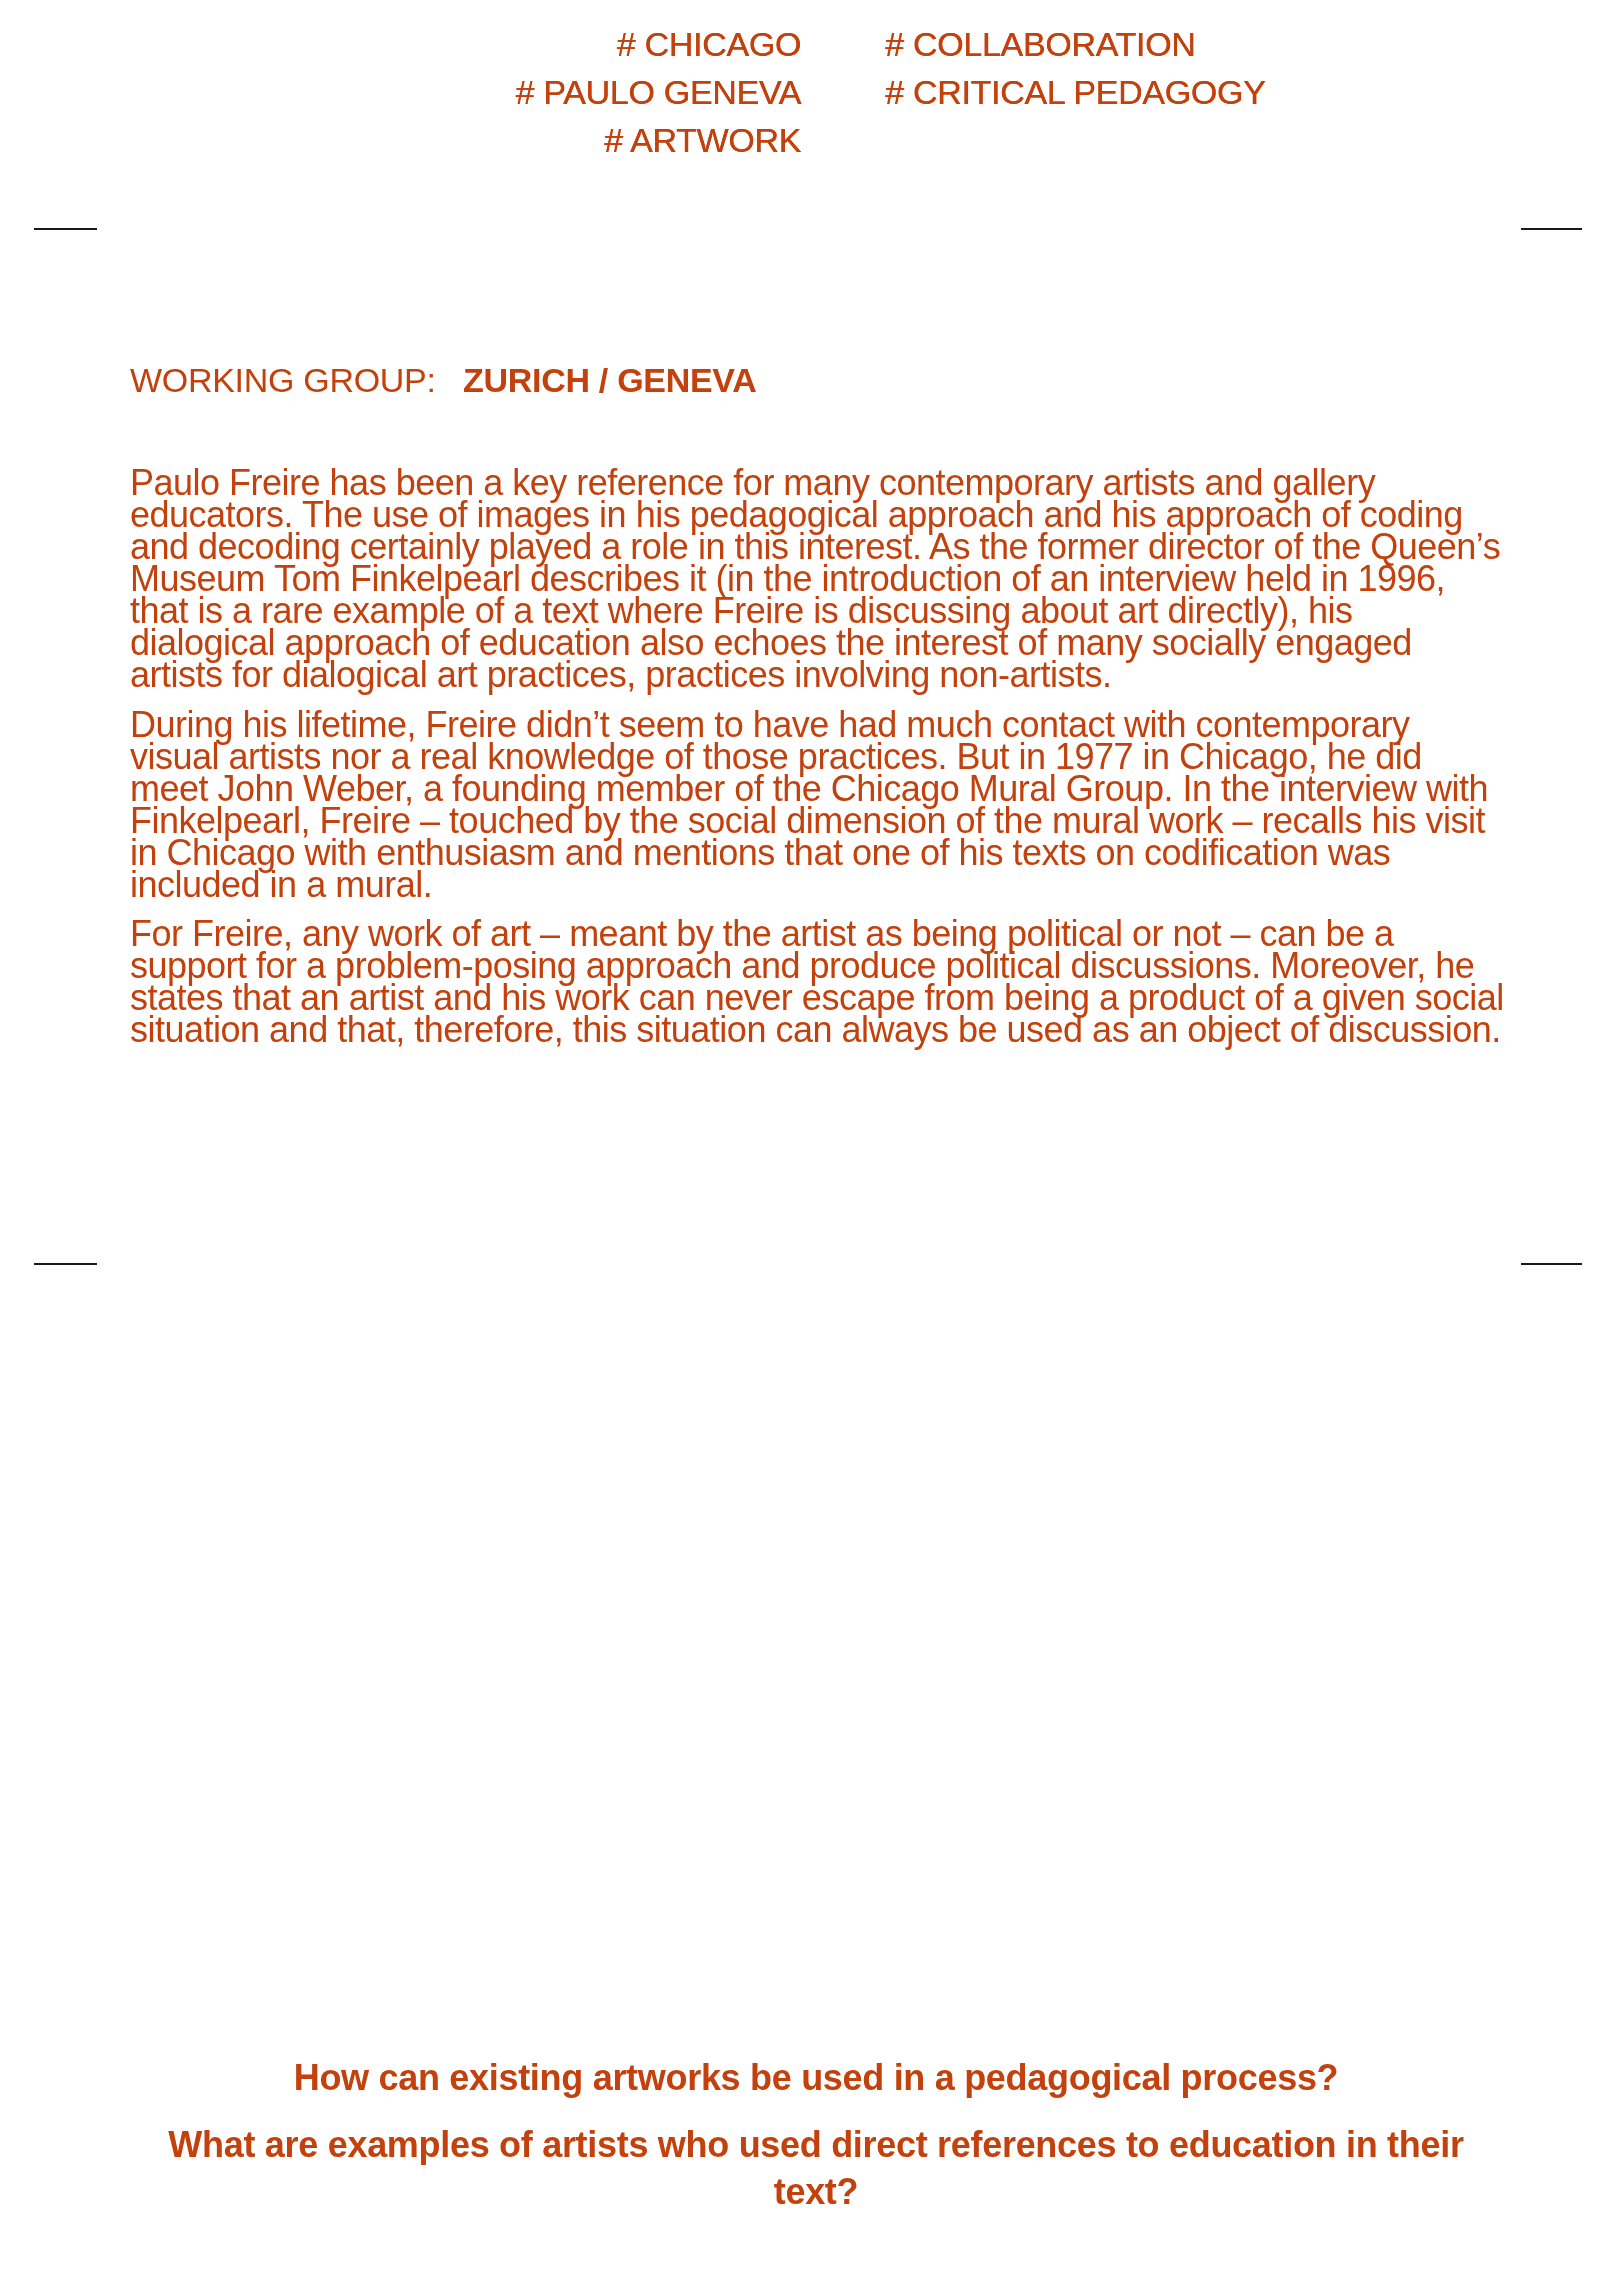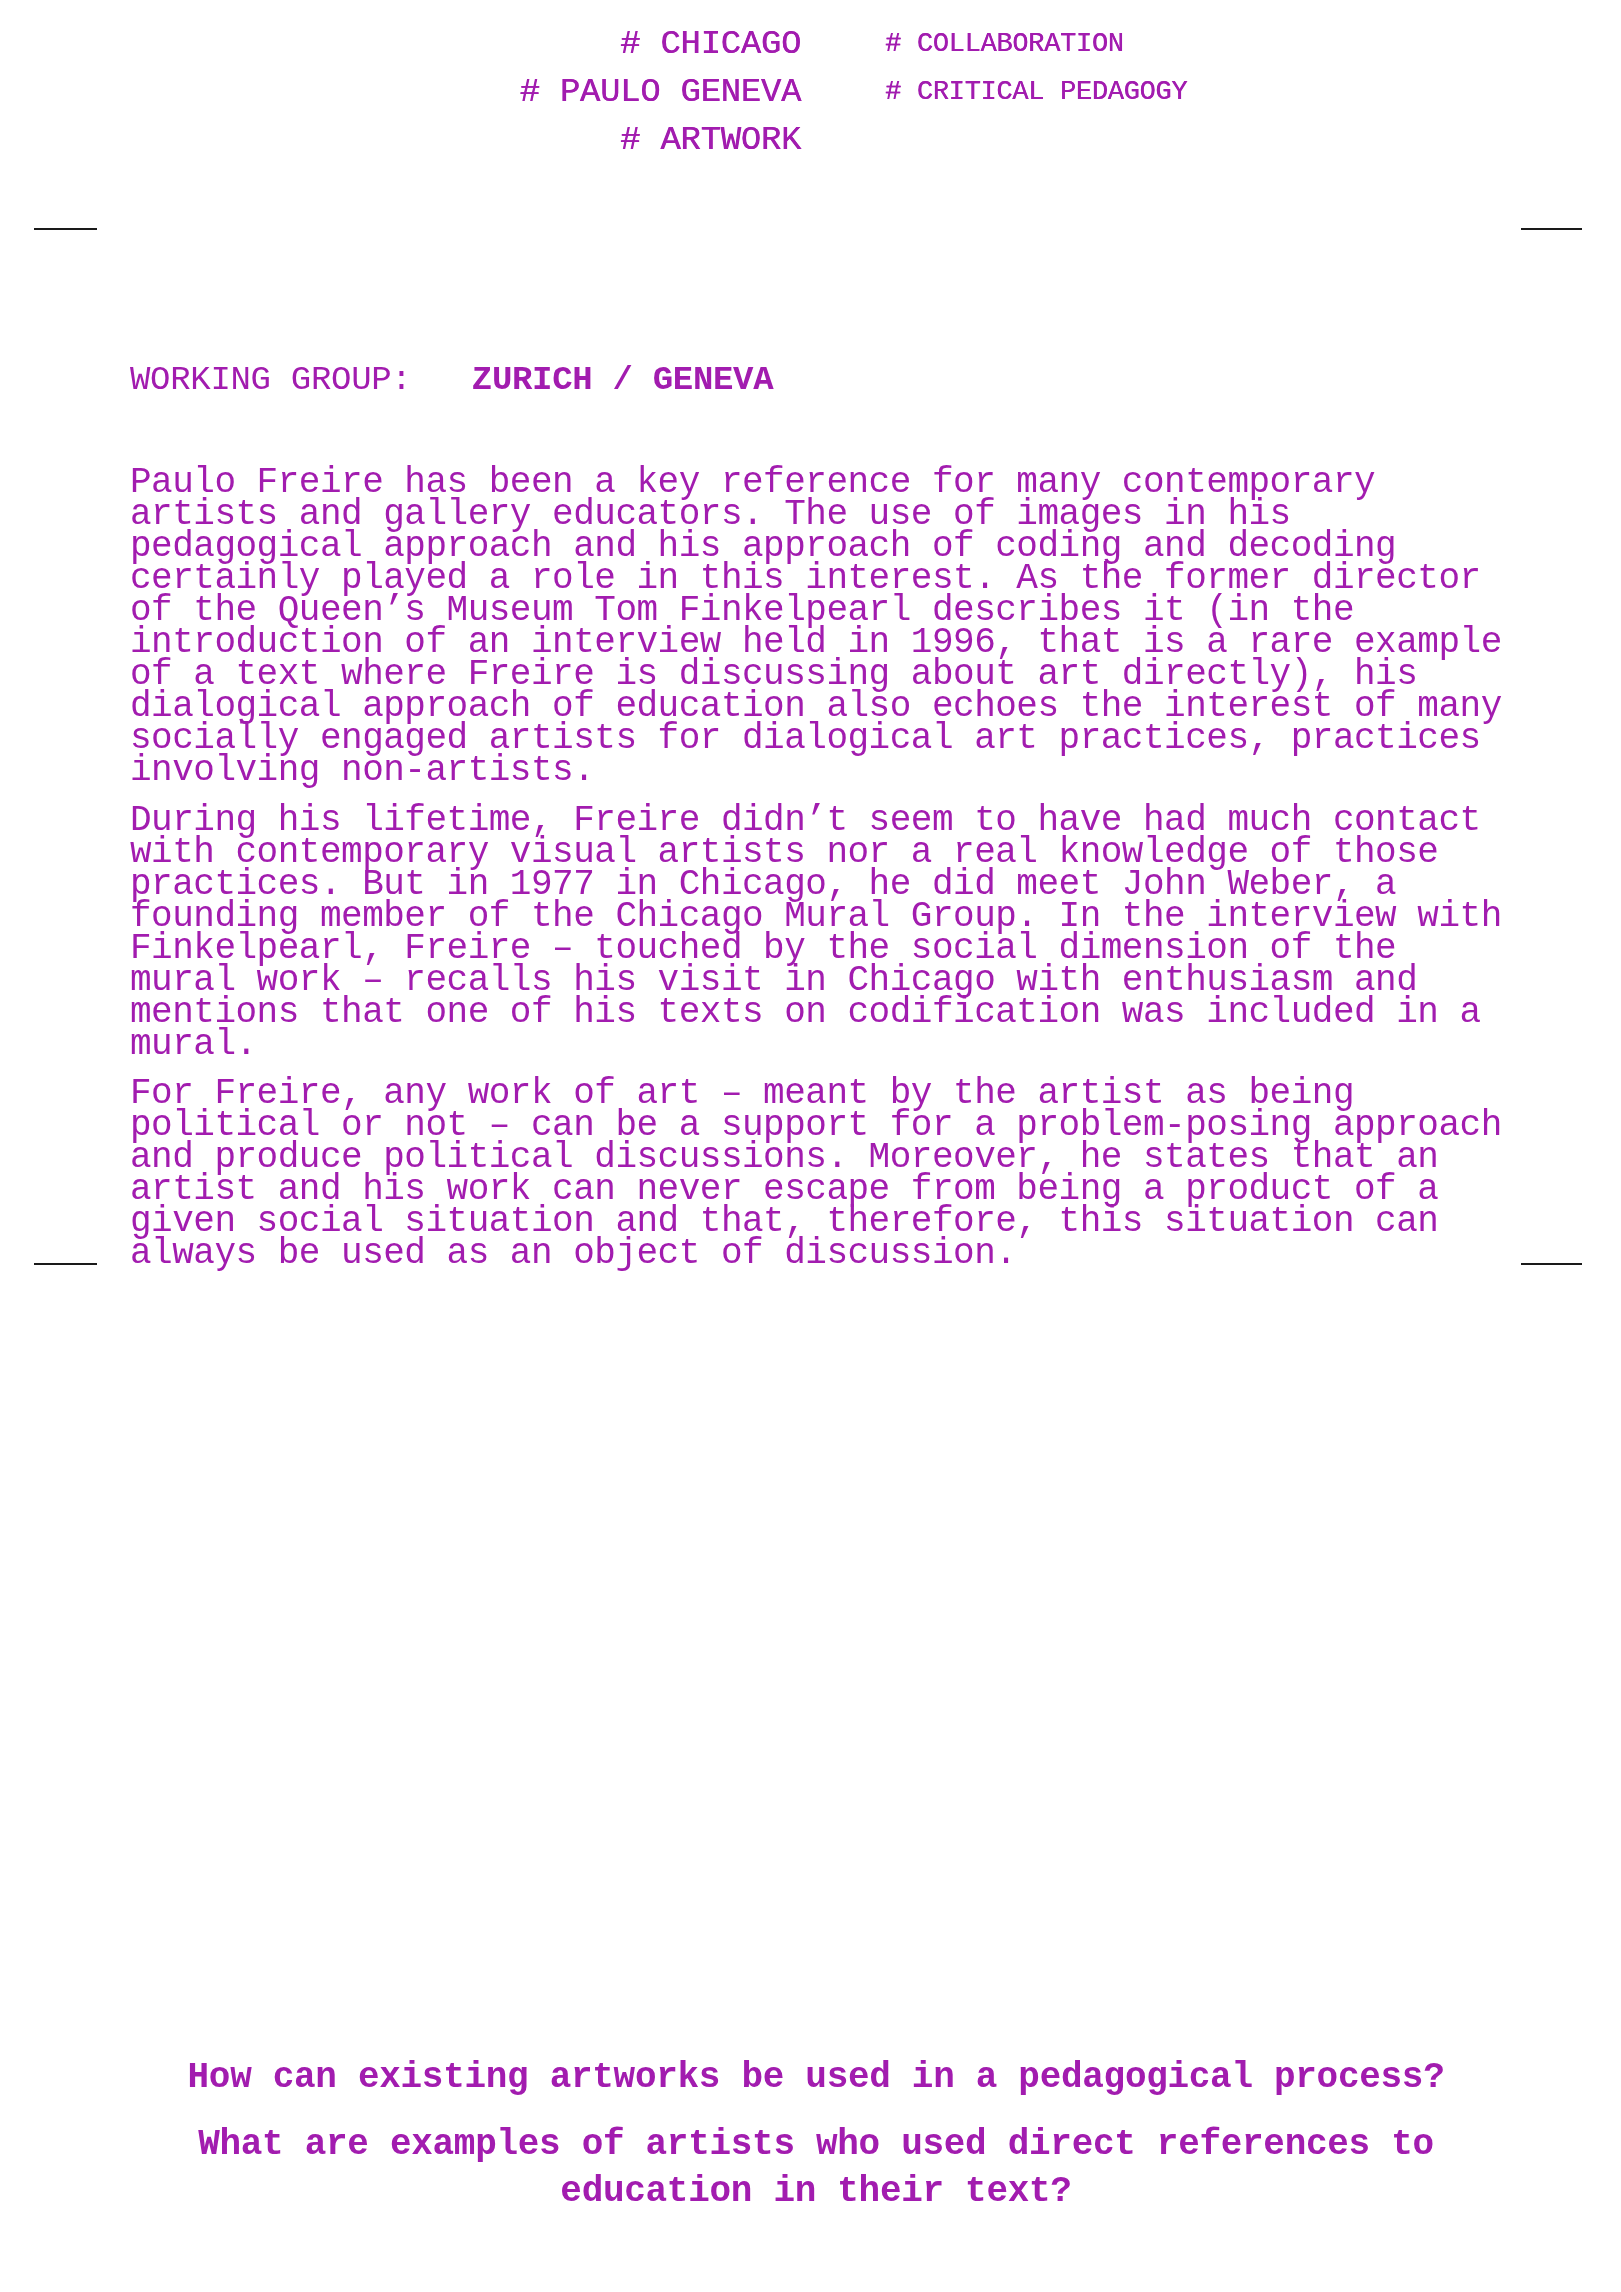--- a/index.html
+++ b/index.html
@@ -5,22 +5,22 @@
   html, body {
     margin: 0;
     padding: 0;
     background: #ffffff;
   }
   .page {
     position: relative;
     width: 1621px;
     height: 2249px;
     background: #ffffff;
-    font-family: Liberation Mono, monospace;
-    color: #a21caf;
+    font-family: Liberation Sans, sans-serif;
+    color: #c2410c;
     overflow: hidden;
   }
 
   
   .hashtags-left {
     position: absolute;
     left: 0;
     top: 19.6px;
     width: 801px;
     text-align: right;
@@ -28,21 +28,21 @@
     line-height: 48px;
     font-weight: 500;
     letter-spacing: -0.3px;
     text-shadow: 0.4px 0 0 currentColor;
   }
   .hashtags-right {
     position: absolute;
     left: 885px;
     top: 19.6px;
     text-align: left;
-    font-size: 27px;
+    font-size: 34px;
     line-height: 48px;
     font-weight: 500;
     letter-spacing: -0.3px;
     text-shadow: 0.4px 0 0 currentColor;
   }
 
   
   .crop-mark {
     position: absolute;
     height: 2px;

